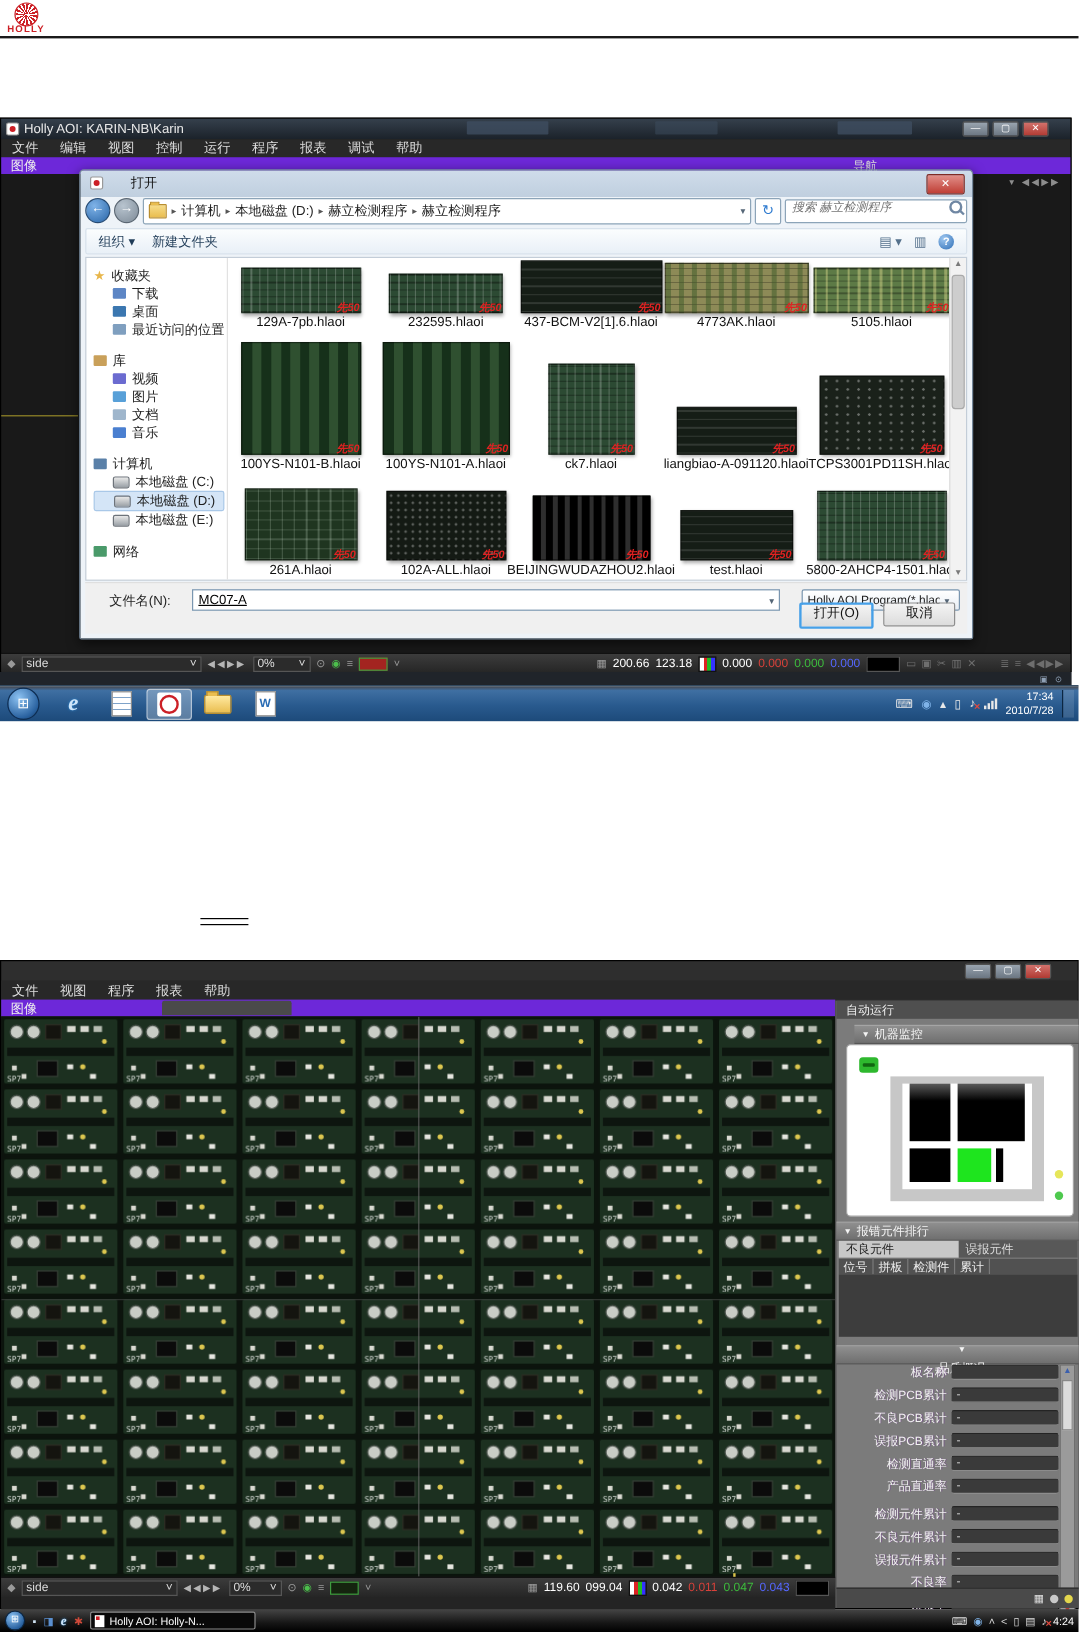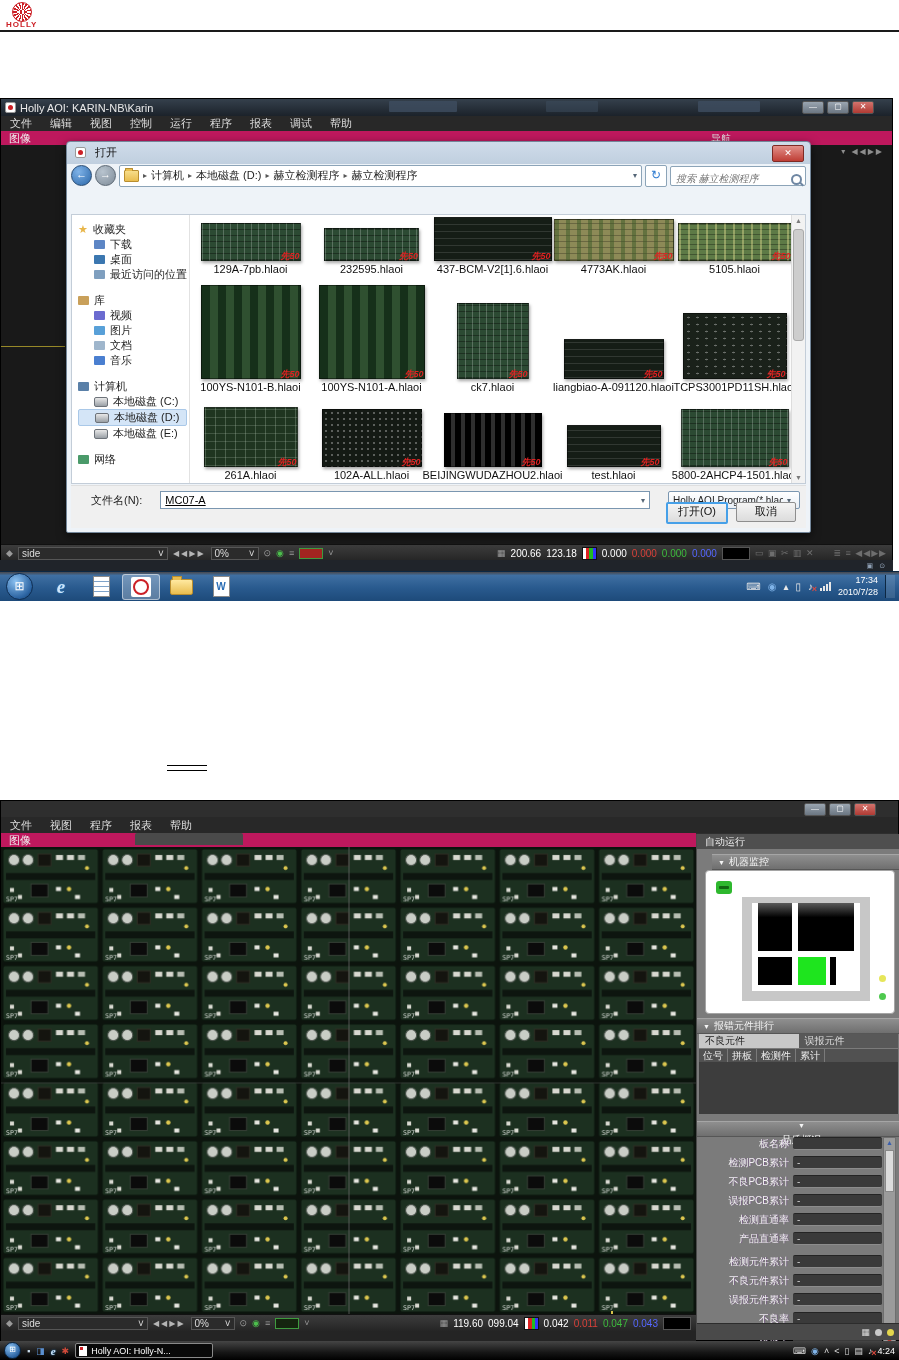--- a/index.html
+++ b/index.html
@@ -14,21 +14,21 @@
   .titlebar{position:absolute;left:0;top:0;right:0;height:17px;background:linear-gradient(#35404c,#1b222a);
      color:#e9e9e9;font-size:11px;display:flex;align-items:center;padding-left:4px;box-sizing:border-box;}
   .appdot{width:9px;height:9px;border-radius:2px;background:#fff;border:1px solid #999;margin-right:4px;position:relative;flex:none;}
   .appdot::after{content:"";position:absolute;left:2px;top:2px;width:5px;height:5px;border-radius:50%;background:#cc2026;}
   .winbtns{position:absolute;top:2px;display:flex;gap:3px;}
   .wbtn{width:20px;height:11px;border:1px solid #555;border-radius:2px;background:linear-gradient(#9aa5b0,#6b7682);
      color:#fff;font-size:8px;line-height:10px;text-align:center;}
   .wbtn.close{background:linear-gradient(#d3736d,#b03a33);}
   .menubar{position:absolute;left:0;right:0;background:#282828;color:#ddd;font-size:11px;display:flex;align-items:center;}
   .menubar span{padding:0 9px;}
-  .tabrow{position:absolute;left:0;background:#be185d;color:#eee;font-size:11px;display:flex;}
+  .tabrow{position:absolute;left:0;background:#6d28d9;color:#eee;font-size:11px;display:flex;align-items:center;}
   .tabrow .tab{padding:0 8px;}
   
   .sbar{position:absolute;background:linear-gradient(#3c3c3c,#252525);border-top:1px solid #111;
      color:#ccc;font-size:10px;display:flex;align-items:center;gap:5px;padding:0 5px;box-sizing:border-box;height:17px;}
   .sb-ic{color:#9a9a9a;font-size:9px;}
   .sb-sel{background:#2b2b2b;border:1px solid #565656;color:#ddd;display:flex;align-items:center;
      justify-content:space-between;height:13px;padding:0 3px;box-sizing:border-box;}
   .sb-nav{color:#b5b5b5;font-size:8px;letter-spacing:2px;}
   .led{width:22px;height:9px;border:1px solid #3f9b3f;background:#a32420;}
   .led.dark{background:#15240f;}
@@ -40,36 +40,36 @@
   .shot1{position:absolute;left:0;top:98px;width:899px;height:503px;}
   .win1{position:absolute;left:0;top:0;width:893px;height:462px;background:#191919;border:1px solid #000;box-sizing:border-box;}
   .tb-remnant{position:absolute;top:2px;height:11px;background:#3e4e60;opacity:.8;border-radius:1px;}
   .nav-label{position:absolute;left:710px;top:33px;color:#ddd;font-size:10px;}
   .mini-tools{position:absolute;right:8px;top:48px;color:#8d8d8d;font-size:8px;letter-spacing:2px;}
   .yline{position:absolute;left:0;top:247px;width:64px;height:0;border-top:1px solid #b7a52c;opacity:.8;}
   
   .dlg{position:absolute;left:65px;top:42px;width:745px;height:392px;
      background:linear-gradient(#cfdcea,#c0cfdf 22px,#eef3f8 22px);border:1px solid #74879a;border-radius:4px 4px 2px 2px;
      box-shadow:0 3px 10px rgba(0,0,0,.55);box-sizing:border-box;font-size:11px;color:#1e1e1e;}
-  .dlg-title{position:absolute;left:8px;top:3px;display:flex;align-items:center;gap:5px;color:#111;}
+  .dlg-title{position:absolute;left:8px;top:3px;display:flex;align-items:center;gap:19px;color:#111;}
   .dlg-close{position:absolute;right:6px;top:3px;width:30px;height:15px;background:linear-gradient(#e2908a,#bf3e35);
      border:1px solid #7e2a24;border-radius:2px;color:#fff;font-size:9px;text-align:center;line-height:14px;}
   .addr-row{position:absolute;left:4px;top:21px;right:4px;height:25px;display:flex;align-items:center;gap:3px;}
   .navcirc{width:19px;height:19px;border-radius:50%;border:1px solid #274b73;color:#fff;font-size:11px;line-height:17px;
      text-align:center;background:radial-gradient(circle at 35% 30%,#7fb3e8,#2a66a8);}
   .navcirc.fwd{background:radial-gradient(circle at 35% 30%,#b8c4cf,#7e8b98);border-color:#5a6672;}
   .crumbbar{flex:1;height:20px;background:#fff;border:1px solid #8ca4b8;border-radius:2px;display:flex;align-items:center;
      padding:0 4px;gap:4px;overflow:hidden;}
   .crumb-sep{color:#555;font-size:8px;}
   .foldic{width:13px;height:10px;background:linear-gradient(#f7dd8a,#e9bd4f);border:1px solid #b98e2f;border-radius:1px;position:relative;flex:none;}
   .foldic::before{content:"";position:absolute;left:0;top:-3px;width:6px;height:2px;background:#e9bd4f;border:1px solid #b98e2f;border-bottom:none;border-radius:1px 1px 0 0;}
   .crumb-dd{margin-left:auto;color:#496;font-size:8px;color:#567;}
   .refreshbox{width:20px;height:20px;background:#fff;border:1px solid #8ca4b8;border-radius:2px;color:#2e7bd0;
      font-size:12px;text-align:center;line-height:19px;}
-  .searchbox{width:136px;height:20px;background:#fff;border:1px solid #8ca4b8;border-radius:2px;display:flex;align-items:flex-end;padding:0 3px;box-sizing:border-box;font-family:Liberation Serif, serif;}
+  .searchbox{width:152px;height:20px;background:#fff;border:1px solid #8ca4b8;border-radius:2px;display:flex;align-items:flex-start;padding:0 3px;box-sizing:border-box;}
   .searchbox input{border:none;outline:none;width:100%;font-size:10px;font-style:italic;color:#777;background:transparent;font-family:inherit;}
   .mag{width:7px;height:7px;border:2px solid #6f87a3;border-radius:50%;position:relative;flex:none;}
   .mag::after{content:"";position:absolute;left:6px;top:7px;width:5px;height:2px;background:#6f87a3;transform:rotate(45deg);}
   .toolrow{position:absolute;left:4px;top:48px;right:4px;height:22px;background:linear-gradient(#fbfdfe,#e9f0f7);
      border:1px solid #d8e2ec;border-radius:2px;display:flex;align-items:center;gap:14px;padding:0 10px;color:#1f3b57;box-sizing:border-box;}
   .tool-right{margin-left:auto;display:flex;gap:10px;align-items:center;color:#55718c;font-size:11px;}
   .helpdot{width:13px;height:13px;border-radius:50%;background:radial-gradient(circle at 35% 30%,#9ec7f0,#2d6db5);color:#fff;
      font-size:9px;font-weight:bold;text-align:center;line-height:13px;}
   .dlg-body{position:absolute;left:4px;top:72px;right:4px;bottom:48px;background:#fff;border:1px solid #c3cdd8;display:flex;box-sizing:border-box;}
   .side-pane{width:118px;border-right:1px solid #e2e2e2;padding:6px 0 0 6px;box-sizing:border-box;overflow:hidden;}
@@ -251,20 +251,29 @@
             <span class="crumb-sep">▸</span>
             <span>赫立检测程序</span>
             <span class="crumb-dd">▾</span>
           </div>
           <span class="refreshbox">↻</span>
           <div class="searchbox">
             <input placeholder="搜索 赫立检测程序" style="">
             <span class="mag"></span>
           </div>
         </div>
+        <div class="toolrow">
+          <span><span>组织</span> ▾</span>
+          <span>新建文件夹</span>
+          <span class="tool-right">
+            <span>▤ ▾</span>
+            <span>▥</span>
+            <span class="helpdot">?</span>
+          </span>
+        </div>
         <div class="dlg-body">
 
           <div class="side-pane">
             <div class="sp-group">
               <div class="sp-head">
                 <span class="ic-star">★</span>
                 <span>收藏夹</span>
                 </div>
               <div class="sp-item">
                 <span class="ic-sq" style="background:#5d86c5;"></span>

